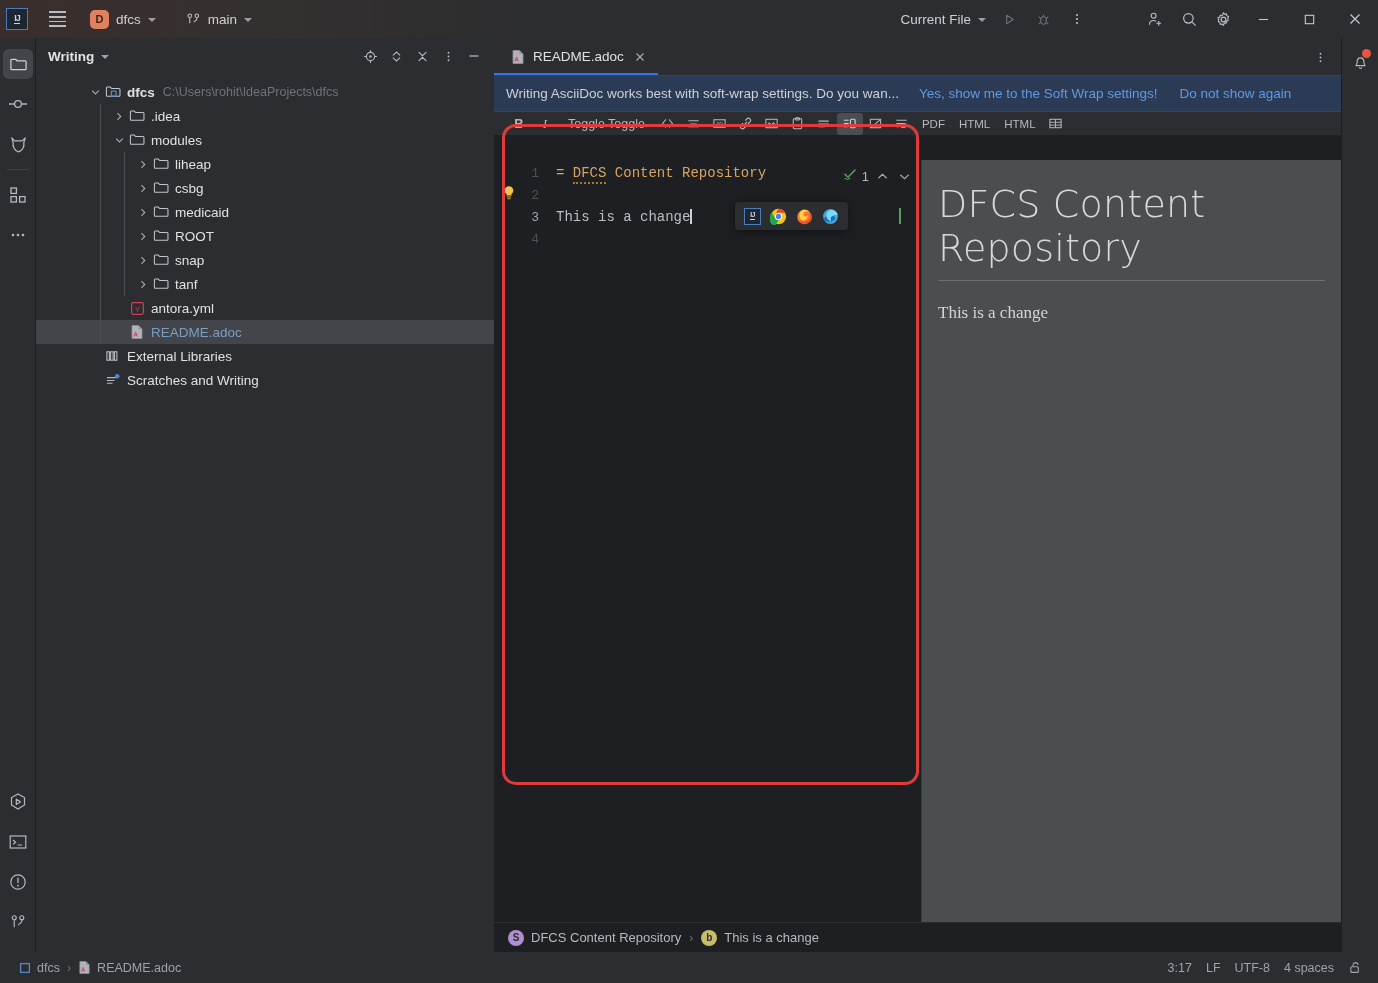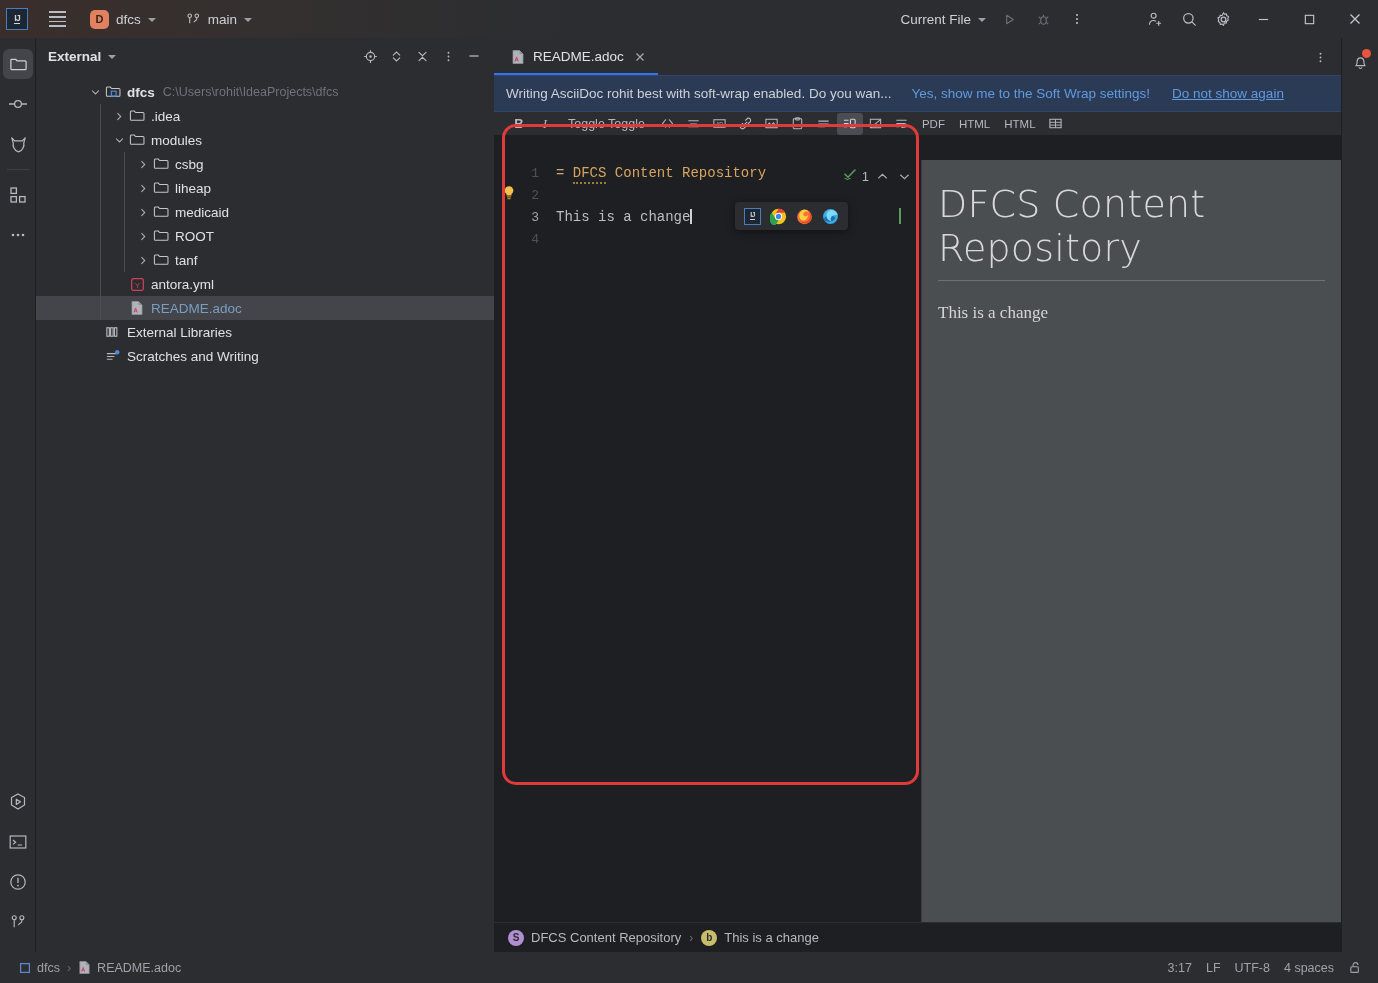--- a/index.html
+++ b/index.html
@@ -102,21 +102,21 @@
   #tab-more { position:absolute; right: 10px; top: 8px; width: 22px; height: 22px;
     display:flex; align-items:center; justify-content:center; cursor:pointer; }
 
   #notif {
     height: 37px; background: #2c3b55; border-top: 1px solid #31456a;
     border-bottom: 1px solid #31456a; display: flex; align-items: center;
     padding-left: 12px; gap: 0; font-size: 13.5px;
   }
   #notif .msg { color: #ced0d6; }
   #notif a { color: #5f9ae0; text-decoration: none; cursor: pointer; margin-left: 20px; }
-  #notif .dismiss { color: #5f9ae0; cursor: pointer; margin-left: 22px; margin-right: 14px; text-decoration: underline; }
+  #notif .dismiss { color: #5f9ae0; cursor: pointer; margin-left: 22px; margin-right: 14px; }
 
   #adoc-toolbar {
     height: 24px; background: #2b2d30; display:flex; align-items:center; gap: 0;
     padding-left: 12px; border-bottom: 1px solid #1e1f22;
   }
   .tb-ico { width: 26px; height: 22px; display:flex; align-items:center; justify-content:center;
     cursor:pointer; border-radius: 3px; color: #b4b8bf; }
   .tb-ico.on { background: #4a4d51; }
   .tb-text { font-size: 11.5px; color: #b4b8bf; padding: 0 7px; cursor: pointer;
     height: 20px; display:flex; align-items:center; border-radius:3px; }
@@ -362,21 +362,21 @@
             <circle cx="13.5" cy="5" r="2.1" fill="none" stroke="#b4b8bf" stroke-width="1.2"></circle>
             <path d="M5.5 7.1v8M13.5 7.1v1.6c0 2.4-3.5 1.8-3.5 4.3" fill="none" stroke="#b4b8bf" stroke-width="1.2"></path>
           </svg>
         </div>
       </div>
     </div>
   </div>
 
   <div id="project">
     <div id="proj-head">
-      <span class="title">External</span>
+      <span class="title">Writing</span>
       <span class="chev" style="margin-left:7px"></span>
       <div class="ph-icons">
         <div class="ph-ico">
           <svg width="15" height="15" viewBox="0 0 16 16">
             <circle cx="8" cy="8" r="4.4" fill="none" stroke="#b4b8bf" stroke-width="1.2"></circle>
             <circle cx="8" cy="8" r="1.3" fill="#b4b8bf"></circle>
             <path d="M8 1.2v2.2M8 12.6v2.2M1.2 8h2.2M12.6 8h2.2" stroke="#b4b8bf" stroke-width="1.2"></path>
           </svg>
         </div>
         <div class="ph-ico">
@@ -458,37 +458,37 @@
           <span class="arrow">
             <svg width="9" height="9" viewBox="0 0 10 10">
               <path d="M3 1.6L6.4 5 3 8.4" fill="none" stroke="#a8acb3" stroke-width="1.2" stroke-linecap="round"></path>
             </svg>
           </span>
           <span class="ic">
             <svg width="16" height="16" viewBox="0 0 17 17">
               <path d="M1.5 4.2a.9.9 0 01.9-.9h3.3l1.3 1.5h8a.9.9 0 01.9.9v6.5a.9.9 0 01-.9.9H2.4a.9.9 0 01-.9-.9z" fill="none" stroke="#c3c7cd" stroke-width="1.1"></path>
             </svg>
           </span>
-          <span class="lbl">csbg</span>
+          <span class="lbl">liheap</span>
         </div>
         <div class="row">
           <span class="guide" style="left:64px"></span>
           <span class="guide" style="left:88px"></span>
           <span style="display:inline-block;width:100px"></span>
           <span class="arrow">
             <svg width="9" height="9" viewBox="0 0 10 10">
               <path d="M3 1.6L6.4 5 3 8.4" fill="none" stroke="#a8acb3" stroke-width="1.2" stroke-linecap="round"></path>
             </svg>
           </span>
           <span class="ic">
             <svg width="16" height="16" viewBox="0 0 17 17">
               <path d="M1.5 4.2a.9.9 0 01.9-.9h3.3l1.3 1.5h8a.9.9 0 01.9.9v6.5a.9.9 0 01-.9.9H2.4a.9.9 0 01-.9-.9z" fill="none" stroke="#c3c7cd" stroke-width="1.1"></path>
             </svg>
           </span>
-          <span class="lbl">liheap</span>
+          <span class="lbl">csbg</span>
         </div>
         <div class="row">
           <span class="guide" style="left:64px"></span>
           <span class="guide" style="left:88px"></span>
           <span style="display:inline-block;width:100px"></span>
           <span class="arrow">
             <svg width="9" height="9" viewBox="0 0 10 10">
               <path d="M3 1.6L6.4 5 3 8.4" fill="none" stroke="#a8acb3" stroke-width="1.2" stroke-linecap="round"></path>
             </svg>
           </span>
@@ -507,20 +507,36 @@
             <svg width="9" height="9" viewBox="0 0 10 10">
               <path d="M3 1.6L6.4 5 3 8.4" fill="none" stroke="#a8acb3" stroke-width="1.2" stroke-linecap="round"></path>
             </svg>
           </span>
           <span class="ic">
             <svg width="16" height="16" viewBox="0 0 17 17">
               <path d="M1.5 4.2a.9.9 0 01.9-.9h3.3l1.3 1.5h8a.9.9 0 01.9.9v6.5a.9.9 0 01-.9.9H2.4a.9.9 0 01-.9-.9z" fill="none" stroke="#c3c7cd" stroke-width="1.1"></path>
             </svg>
           </span>
           <span class="lbl">ROOT</span>
+        </div>
+        <div class="row">
+          <span class="guide" style="left:64px"></span>
+          <span class="guide" style="left:88px"></span>
+          <span style="display:inline-block;width:100px"></span>
+          <span class="arrow">
+            <svg width="9" height="9" viewBox="0 0 10 10">
+              <path d="M3 1.6L6.4 5 3 8.4" fill="none" stroke="#a8acb3" stroke-width="1.2" stroke-linecap="round"></path>
+            </svg>
+          </span>
+          <span class="ic">
+            <svg width="16" height="16" viewBox="0 0 17 17">
+              <path d="M1.5 4.2a.9.9 0 01.9-.9h3.3l1.3 1.5h8a.9.9 0 01.9.9v6.5a.9.9 0 01-.9.9H2.4a.9.9 0 01-.9-.9z" fill="none" stroke="#c3c7cd" stroke-width="1.1"></path>
+            </svg>
+          </span>
+          <span class="lbl">snap</span>
         </div>
         <div class="row">
           <span class="guide" style="left:64px"></span>
           <span class="guide" style="left:88px"></span>
           <span style="display:inline-block;width:100px"></span>
           <span class="arrow">
             <svg width="9" height="9" viewBox="0 0 10 10">
               <path d="M3 1.6L6.4 5 3 8.4" fill="none" stroke="#a8acb3" stroke-width="1.2" stroke-linecap="round"></path>
             </svg>
           </span>
@@ -601,21 +617,21 @@
       <div id="tab-more">
         <svg width="13" height="13" viewBox="0 0 14 14">
           <circle cx="7" cy="3" r="1" fill="#b4b8bf"></circle>
             <circle cx="7" cy="7" r="1" fill="#b4b8bf"></circle>
             <circle cx="7" cy="11" r="1" fill="#b4b8bf"></circle>
         </svg>
       </div>
     </div>
 
     <div id="notif">
-      <span class="msg">Writing AsciiDoc rohit best with soft-wrap enabled. Do you wan...</span>
+      <span class="msg">Writing AsciiDoc works best with soft-wrap settings. Do you wan...</span>
       <a>Yes, show me to the Soft Wrap settings!</a>
       <span class="dismiss">Do not show again</span>
     </div>
 
     <div id="adoc-toolbar">
       <div class="tb-ico" style="font-weight:bold;font-size:13px">
         <span>B</span>
       </div>
       <div class="tb-ico" style="font-style:italic;font-size:13px;font-family:'Liberation Serif',serif">
         <span>I</span>

